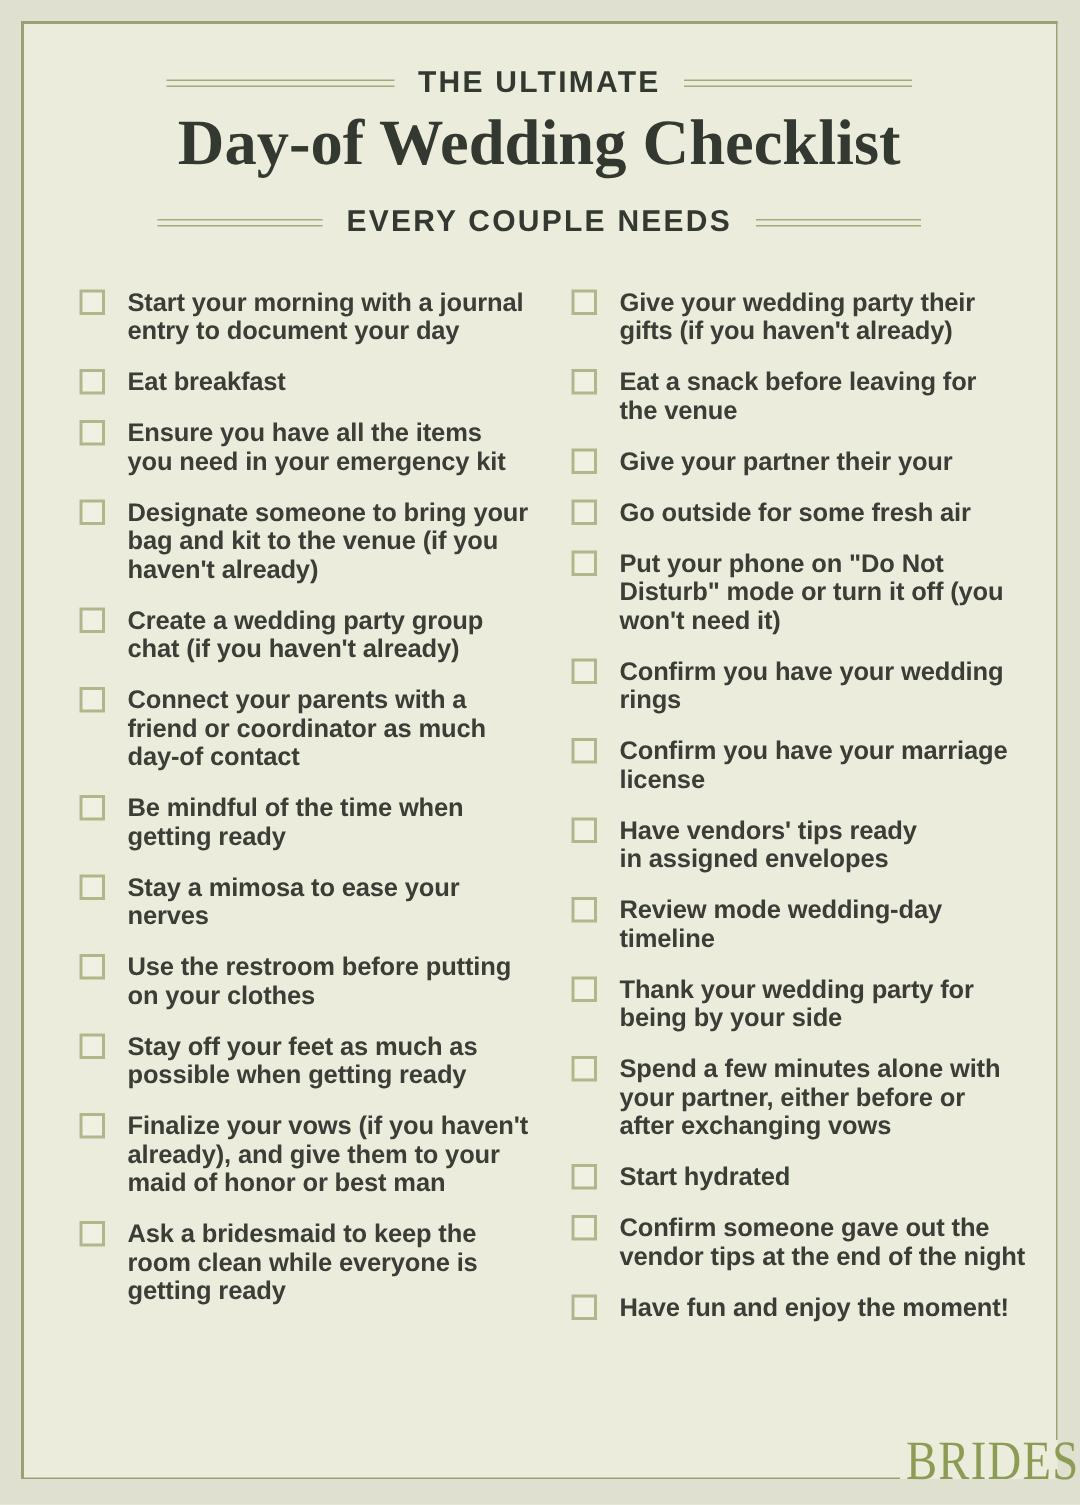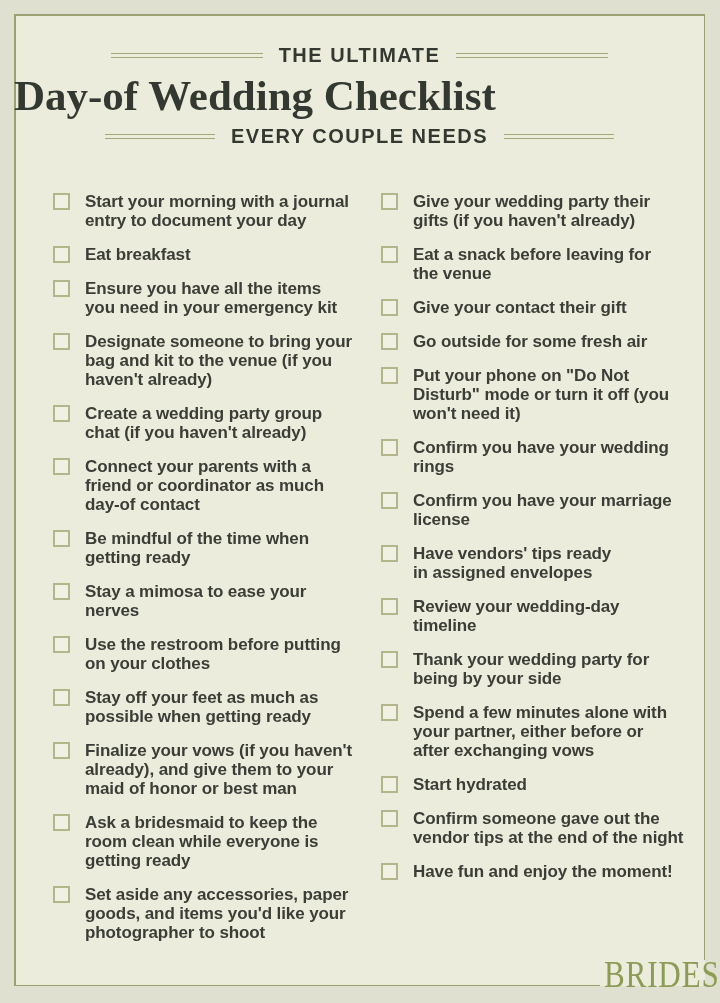--- a/index.html
+++ b/index.html
@@ -24,21 +24,21 @@
   .frame-bg {
     position: absolute; left: 14px; top: 14px; right: 15px; bottom: 17px;
     background: var(--bg-inner);
   }
   .frame-line { position: absolute; background: var(--frame-line); }
   .line-top    { left: 14px;    top: 14px;    width: 691px;  height: 1.5px; }
   .line-left   { left: 14px;    top: 14px;    width: 1.5px;  height: 972px; }
   .line-right  { left: 703.5px; top: 14px;    width: 1.5px;  height: 946px; }
   .line-bottom { left: 14px;    top: 984.5px; width: 586px;  height: 1.5px; }
 
-  .header { position: absolute; left: 14px; right: 15px; top: 44px; }
+  .header { position: absolute; left: 14px; right: 15px; top: 44px; text-align: center; }
   .rule-row { display: flex; justify-content: center; align-items: center; gap: 16px; }
   .double-rule {
     height: 5px; width: 152px;
     border-top: 1.5px solid var(--rule-line);
     border-bottom: 1.5px solid var(--rule-line);
     margin-top: 1px;
   }
   .double-rule.short { width: 110px; }
   .eyebrow-text, .subtitle-text {
     font-weight: bold; font-size: 20px; line-height: 22px;
@@ -46,21 +46,21 @@
     white-space: nowrap;
   }
   .page-title {
     margin-top: 5px;
     font-family: "Liberation Serif", serif;
     font-weight: bold;
     font-size: 43px; line-height: 50px;
     letter-spacing: 0px;
     color: var(--title-text);
   }
-  .subtitle-row { margin-top: 4px; }
+  .subtitle-row { margin-top: 16px; }
 
   .col { position: absolute; top: 192px; display: flex; flex-direction: column; gap: 15px; }
   .col-left  { left: 53px; justify-content: space-between; }
   .col-right { left: 381px; }
   .item { display: flex; gap: 15px; align-items: flex-start; }
   .checkbox {
     flex: none;
     width: 17px; height: 17px;
     margin-top: 1px;
     border: 2px solid var(--checkbox-border);
@@ -162,41 +162,35 @@
       <span class="label">Finalize your vows (if you haven't
 already), and give them to your
 maid of honor or best man</span>
     </div>
     <div class="item">
       <span class="checkbox"></span>
       <span class="label">Ask a bridesmaid to keep the
 room clean while everyone is
 getting ready</span>
     </div>
-    <div class="item">
-      <span class="checkbox"></span>
-      <span class="label">Set aside any accessories, paper
-goods, and items you'd like your
-photographer to shoot</span>
-    </div>
   </div>
 <div class="col col-right" id="col-right">
     <div class="item">
       <span class="checkbox"></span>
       <span class="label">Give your wedding party their
 gifts (if you haven't already)</span>
     </div>
     <div class="item">
       <span class="checkbox"></span>
       <span class="label">Eat a snack before leaving for
 the venue</span>
     </div>
     <div class="item">
       <span class="checkbox"></span>
-      <span class="label">Give your contact their gift</span>
+      <span class="label">Give your partner their your</span>
     </div>
     <div class="item">
       <span class="checkbox"></span>
       <span class="label">Go outside for some fresh air</span>
     </div>
     <div class="item">
       <span class="checkbox"></span>
       <span class="label">Put your phone on "Do Not
 Disturb" mode or turn it off (you
 won't need it)</span>
@@ -211,21 +205,21 @@
       <span class="label">Confirm you have your marriage
 license</span>
     </div>
     <div class="item">
       <span class="checkbox"></span>
       <span class="label">Have vendors' tips ready
 in assigned envelopes</span>
     </div>
     <div class="item">
       <span class="checkbox"></span>
-      <span class="label">Review your wedding-day
+      <span class="label">Review mode wedding-day
 timeline</span>
     </div>
     <div class="item">
       <span class="checkbox"></span>
       <span class="label">Thank your wedding party for
 being by your side</span>
     </div>
     <div class="item">
       <span class="checkbox"></span>
       <span class="label">Spend a few minutes alone with

